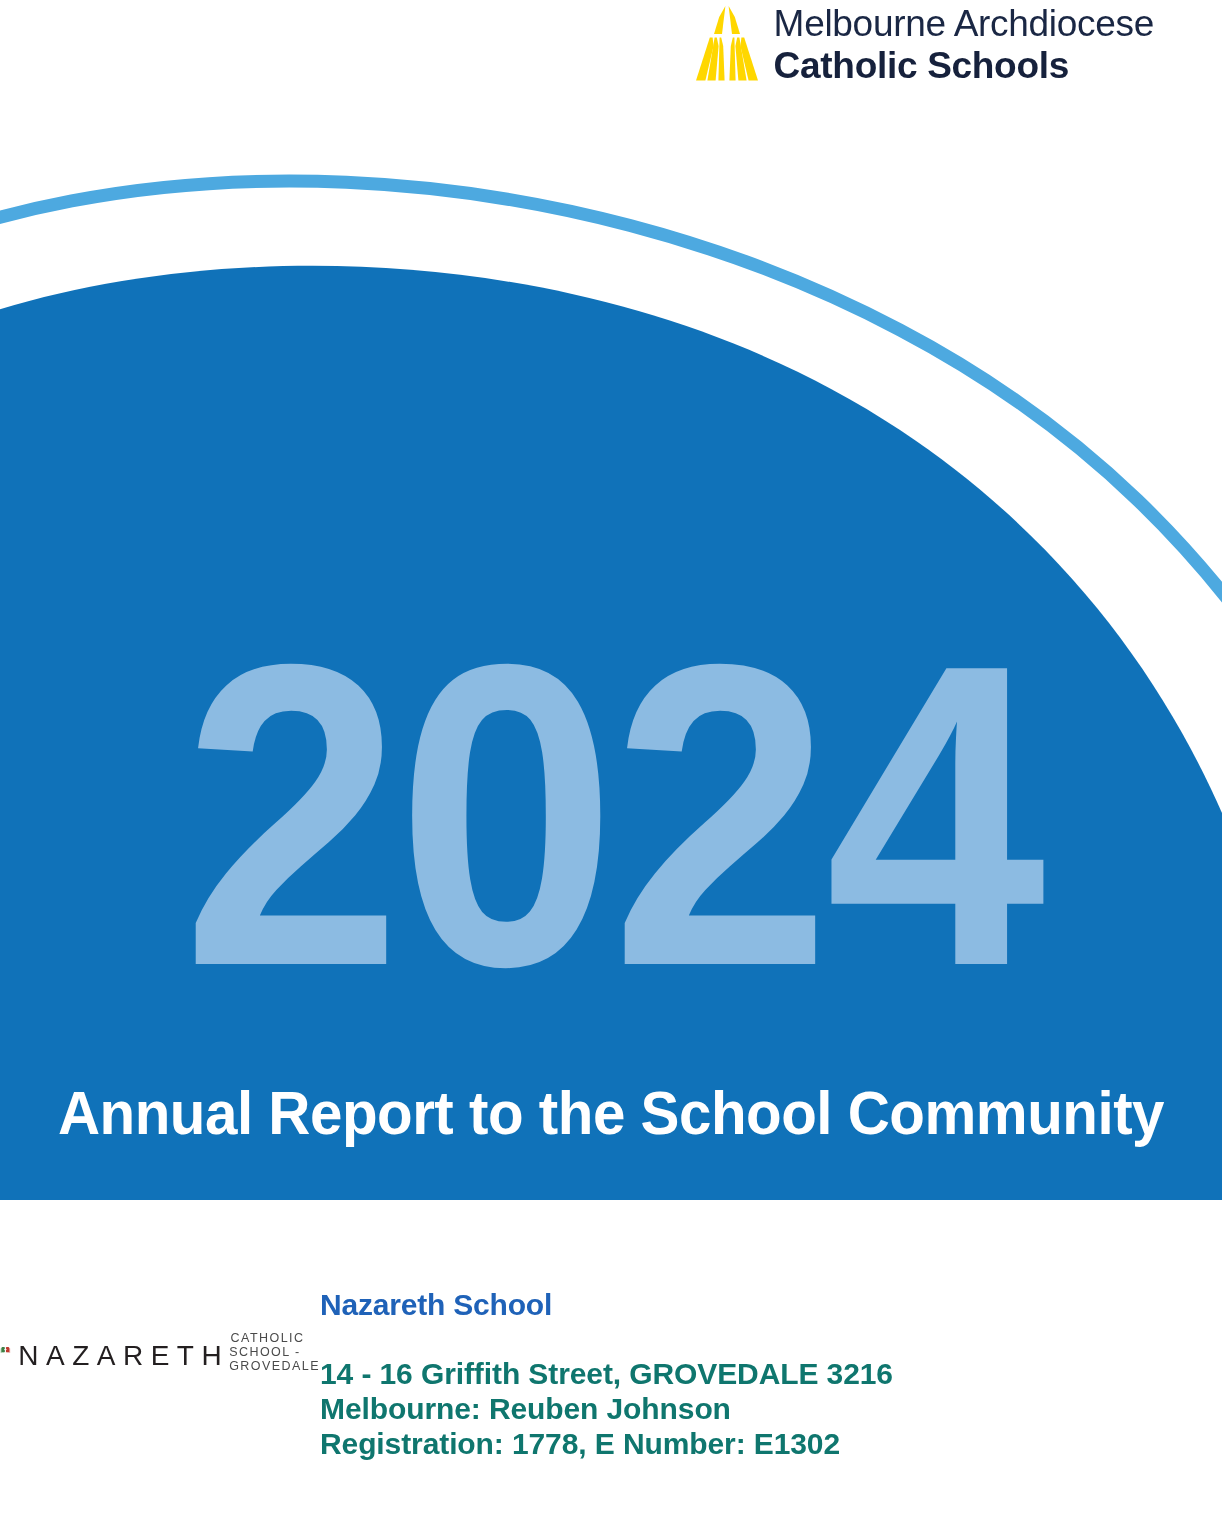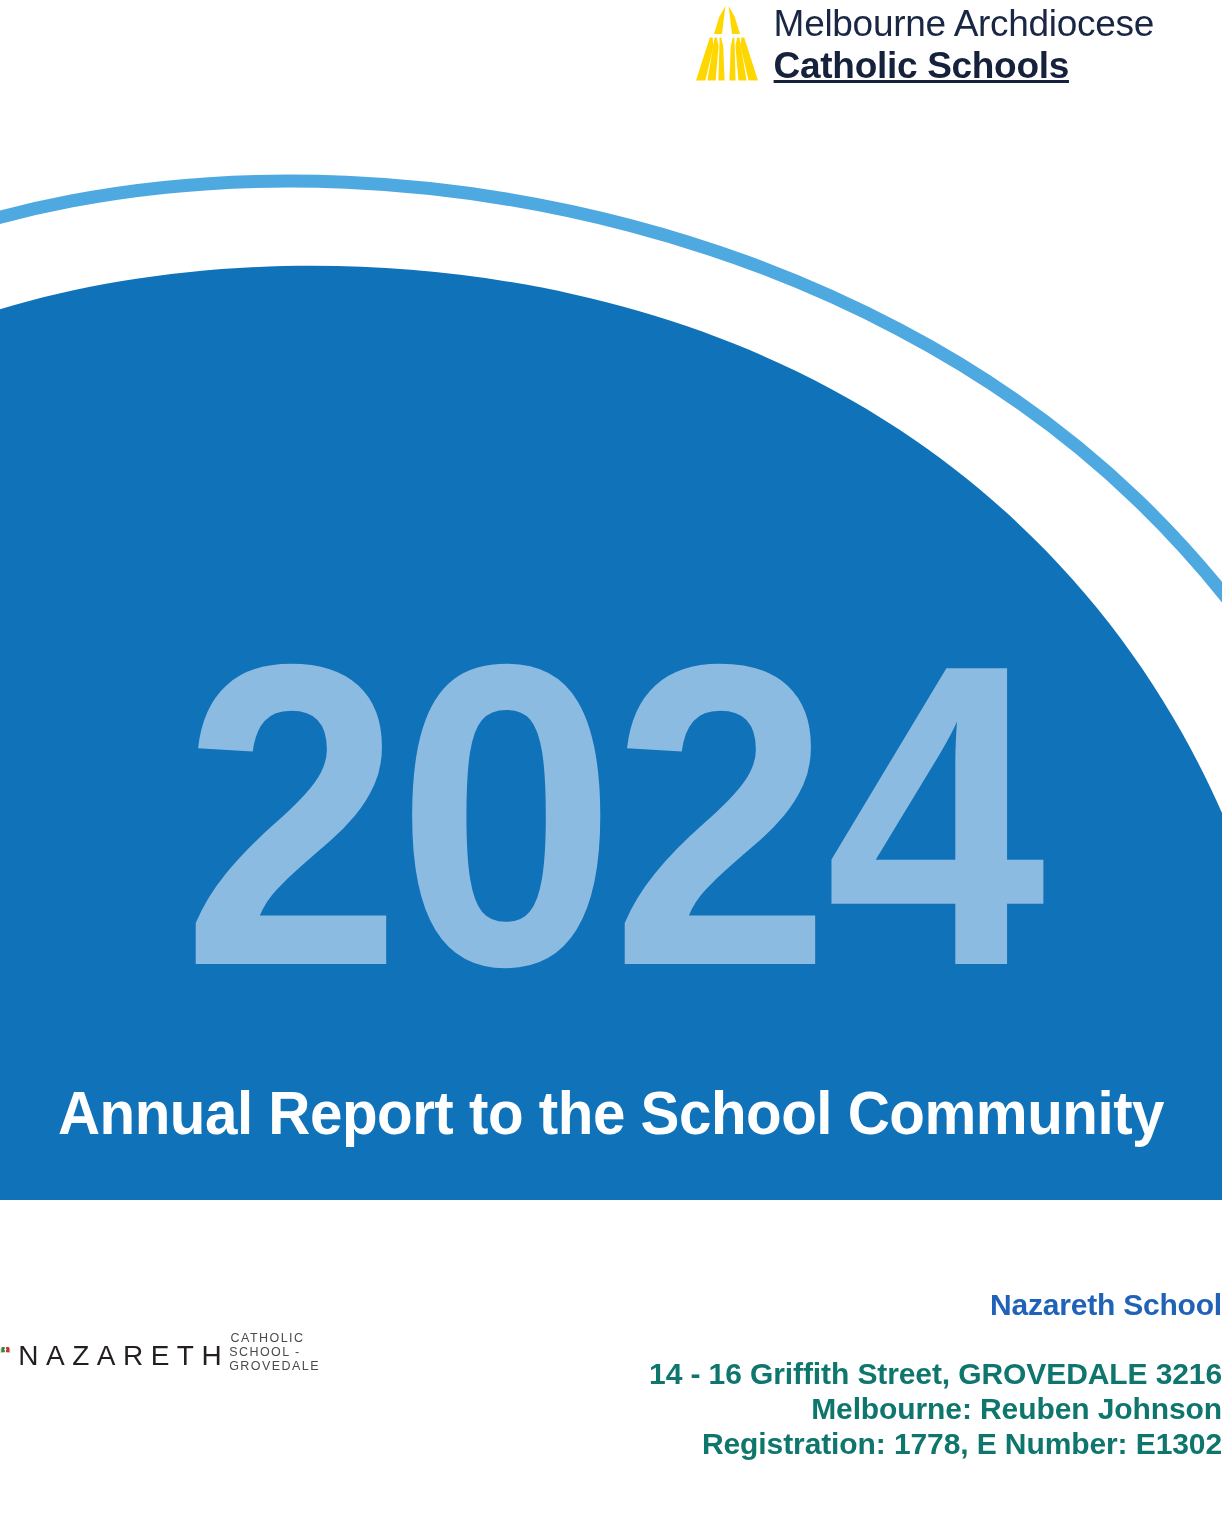--- a/index.html
+++ b/index.html
@@ -49,21 +49,20 @@
     letter-spacing: -0.3px;
     white-space: nowrap;
   }
   .macs-line2 {
     font-size: 37px;
     font-weight: 700;
     color: #16213c;
     letter-spacing: -0.3px;
     white-space: nowrap;
     margin-top: 5px;
-    text-decoration: underline;
   }
 
   
   .hero {
     position: absolute;
     left: 0;
     top: 0;
     width: 1222px;
     height: 1200px;
     overflow: hidden;
@@ -147,21 +146,20 @@
     font-size: 12.5px;
     font-weight: 400;
     letter-spacing: 1.45px;
     color: #4a4a4a;
     text-indent: 1.45px;
   }
 
   .school-details {
     flex: 1 1 auto;
     padding-top: 48px;
-    text-align: right;
   }
   .school-name {
     font-size: 30px;
     font-weight: 700;
     color: #1f62b8;
     margin: 0 0 34px 0;
     letter-spacing: -0.2px;
   }
   .school-meta-line {
     font-size: 30px;

